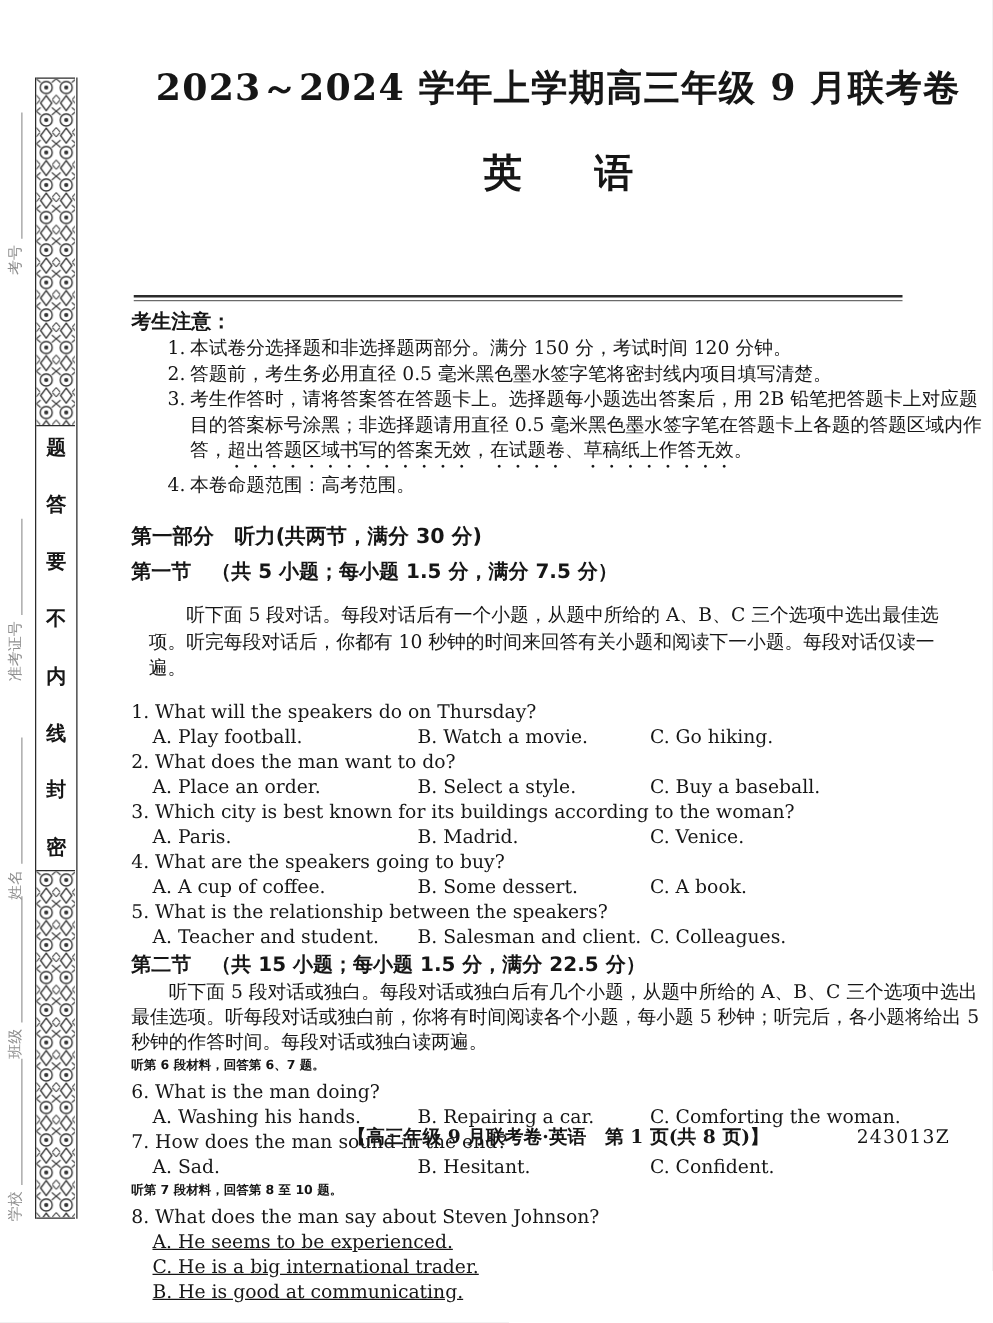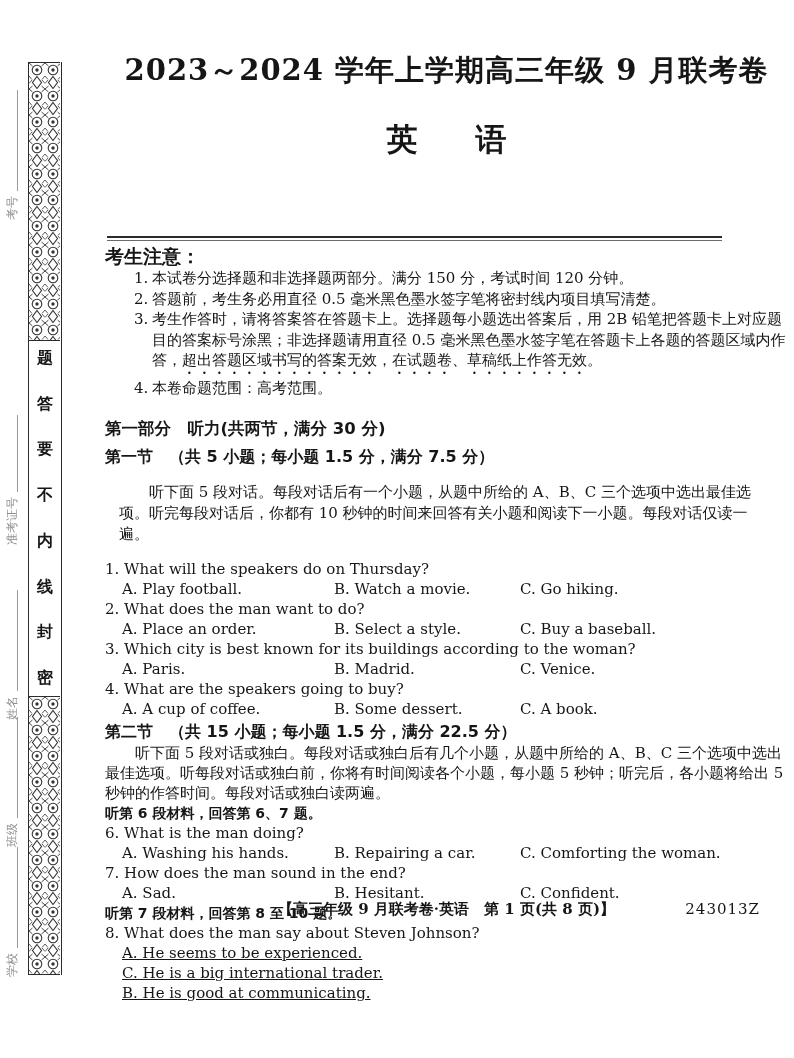--- a/index.html
+++ b/index.html
@@ -40,40 +40,40 @@
     margin-top:28px; display:flex; justify-content:center; gap:58px;
     font-size:31px; font-weight:bold; line-height:42px;
   }
   .rule {
     margin:76px 0 0 2px; width:615px; height:2px;
     border-top:2.5px solid #2b2b2b; border-bottom:1px solid #6b6b6b;
   }
 
   .hei { font-family:"DejaVu Sans","Liberation Sans",sans-serif; font-weight:bold; }
 
-  .notice-head { margin-top:4px; font-size:19px; line-height:23px; }
+  .notice-head { margin-top:4px; font-size:16px; line-height:23px; }
   .n-item { position:relative; padding-left:47px; line-height:20.5px; }
   .n-num { position:absolute; left:29px; }
   .em-dots {
     font-family:"DejaVu Sans","Liberation Sans",sans-serif; font-weight:normal;
     -webkit-text-emphasis:filled dot; -webkit-text-emphasis-position:under right;
     text-emphasis:filled dot; text-emphasis-position:under right;
   }
 
   .part-head { margin-top:19px; font-size:16.5px; line-height:22px; }
   .sec-head { margin-top:6px; font-size:16px; line-height:22px; }
   .instructions { margin:14px; text-indent:2em; line-height:21px; }
   .instructions2 { margin:0; text-indent:2em; line-height:20px; }
 
   .q-text { line-height:20px; }
   .opts {
     display:grid; grid-template-columns:212px 186px 1fr;
     padding-left:17px; line-height:20px;
   }
-  .material { line-height:20px; font-size:14px; }
+  .material { line-height:20px; font-size:10px; }
   .opts-stack { padding-left:17px; line-height:20px;text-decoration:underline; }
 
   .footer {
     position:absolute; left:0; top:900px; width:683px;
     text-align:center; font-size:15px; font-weight:bold;
   }
   .footer .code { position:absolute; right:28px; top:0; font-weight:normal; letter-spacing:1px; }
 </style>
 </head>
 <body>
@@ -201,20 +201,28 @@
       </div>
     </div>
     <div>
       <div class="q-text">4. What are the speakers going to buy?</div>
       <div class="opts">
         <span>A. A cup of coffee.</span>
         <span>B. Some dessert.</span>
         <span>C. A book.</span>
       </div>
     </div>
+    <div>
+      <div class="q-text">5. What is the relationship between the speakers?</div>
+      <div class="opts">
+        <span>A. Teacher and student.</span>
+        <span>B. Salesman and client.</span>
+        <span>C. Colleagues.</span>
+      </div>
+    </div>
 
     <div class="sec-head" style="margin-top:2px;">
       <span class="hei">第二节</span>　<span class="hei">（共 15 小题；每小题 1.5 分，满分 22.5 分）</span>
     </div>
     <p class="instructions2">听下面 5 段对话或独白。每段对话或独白后有几个小题，从题中所给的 A、B、C 三个选项中选出最佳选项。听每段对话或独白前，你将有时间阅读各个小题，每小题 5 秒钟；听完后，各小题将给出 5 秒钟的作答时间。每段对话或独白读两遍。</p>
 
     <div class="material hei">听第 6 段材料，回答第 6、7 题。</div>
 
     <div>
       <div class="q-text">6. What is the man doing?</div>

